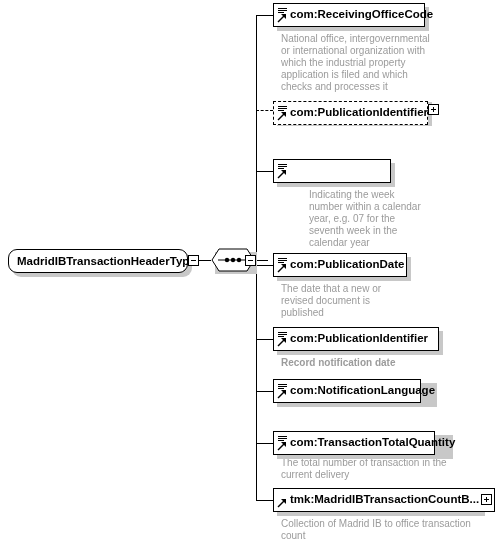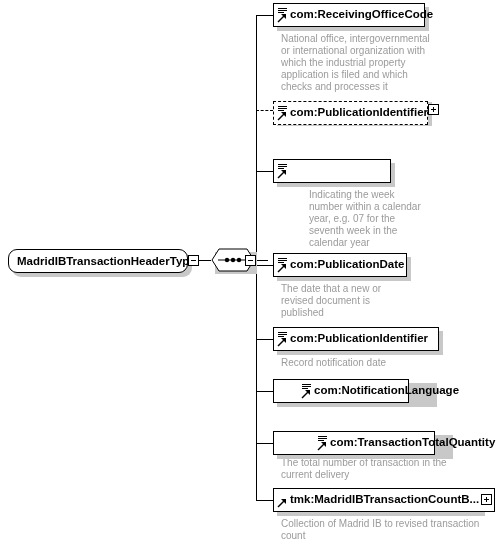--- a/index.html
+++ b/index.html
@@ -230,41 +230,41 @@
       <span class="ln ln1"></span>
         <span class="ln ln2"></span>
         <span class="ln ln3"></span>
       <svg width="11" height="9" viewBox="0 0 11 9">
         <line x1="1" y1="8" x2="8" y2="1" stroke="#000" stroke-width="1.4"></line>
         <polygon points="9,0 9,5 4,0" fill="#000"></polygon>
       </svg>
     </span>
     <span class="elem-label">com:PublicationIdentifier</span>
   </div>
-  <div class="desc" style="left:281px;top:357px;width:200px;">Record notification date</div>
+  <div class="desc" style="left:281px;top:357px;width:200px;font-weight:bold;">Record notification date</div>
 
   <div class="line hline" style="left:256px;top:391px;width:17px;"></div>
   <div class="elem-shadow" style="left:277px;top:383px;width:160px;height:24px;"></div>
-  <div class="elem" style="left:273px;top:379px;width:136px;padding-left:24px;">
+  <div class="elem" style="left:273px;top:379px;width:148px;">
     <span class="elem-icon">
       <span class="ln ln1"></span>
         <span class="ln ln2"></span>
         <span class="ln ln3"></span>
       <svg width="11" height="9" viewBox="0 0 11 9">
         <line x1="1" y1="8" x2="8" y2="1" stroke="#000" stroke-width="1.4"></line>
         <polygon points="9,0 9,5 4,0" fill="#000"></polygon>
       </svg>
     </span>
     <span class="elem-label">com:NotificationLanguage</span>
   </div>
   <div class="desc" style="left:281px;top:387px;width:200px;">Notification language</div>
 
   <div class="line hline" style="left:256px;top:443px;width:17px;"></div>
   <div class="elem-shadow" style="left:277px;top:435px;width:176px;height:24px;"></div>
-  <div class="elem" style="left:273px;top:431px;width:162px;padding-left:40px;">
+  <div class="elem" style="left:273px;top:431px;width:162px;">
     <span class="elem-icon">
       <span class="ln ln1"></span>
         <span class="ln ln2"></span>
         <span class="ln ln3"></span>
       <svg width="11" height="9" viewBox="0 0 11 9">
         <line x1="1" y1="8" x2="8" y2="1" stroke="#000" stroke-width="1.4"></line>
         <polygon points="9,0 9,5 4,0" fill="#000"></polygon>
       </svg>
     </span>
     <span class="elem-label">com:TransactionTotalQuantity</span>
@@ -280,16 +280,16 @@
         <line x1="1" y1="8" x2="8" y2="1" stroke="#000" stroke-width="1.4"></line>
         <polygon points="9,0 9,5 4,0" fill="#000"></polygon>
       </svg>
     </span>
     <span class="elem-label">tmk:MadridIBTransactionCountB...</span>
   </div>
   <div class="toggle" style="left:481px;top:494px;">
     <span class="hbar"></span>
     <span class="vbar"></span>
   </div>
-  <div class="desc" style="left:281px;top:518px;width:215px;">Collection of Madrid IB to revised transaction
+  <div class="desc" style="left:281px;top:518px;width:215px;">Collection of Madrid IB to office transaction
 count</div>
 
 </div>
 
 </body></html>

